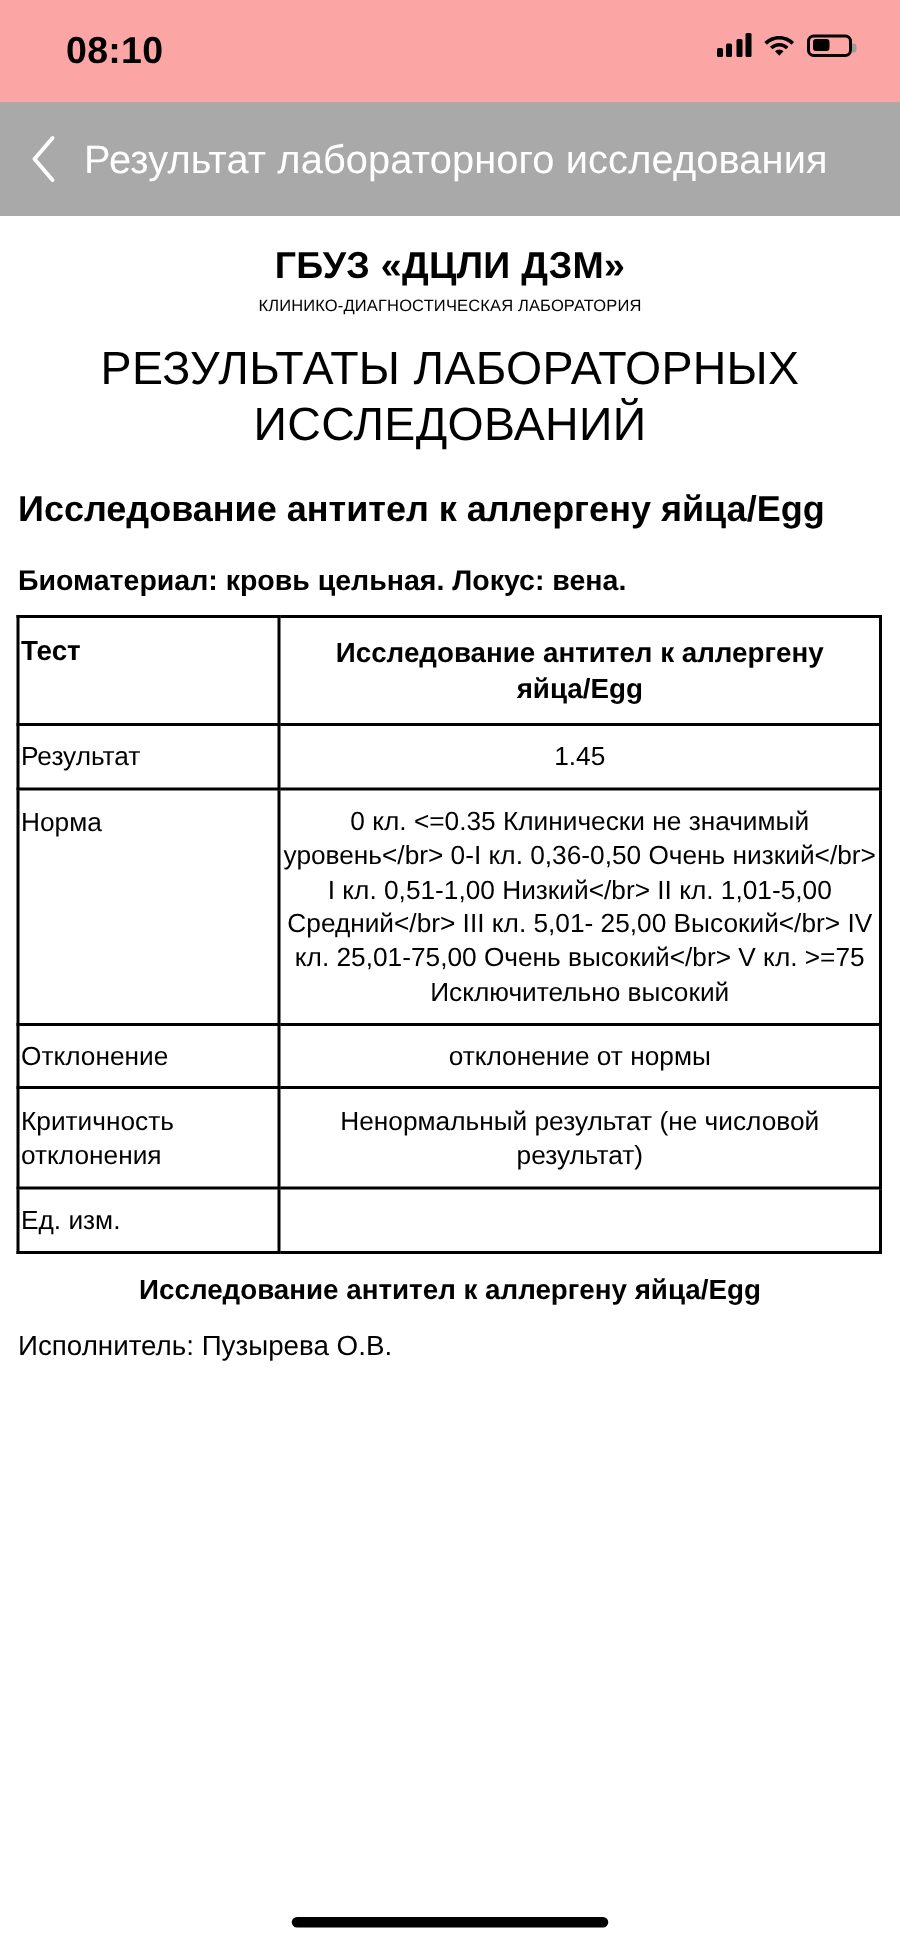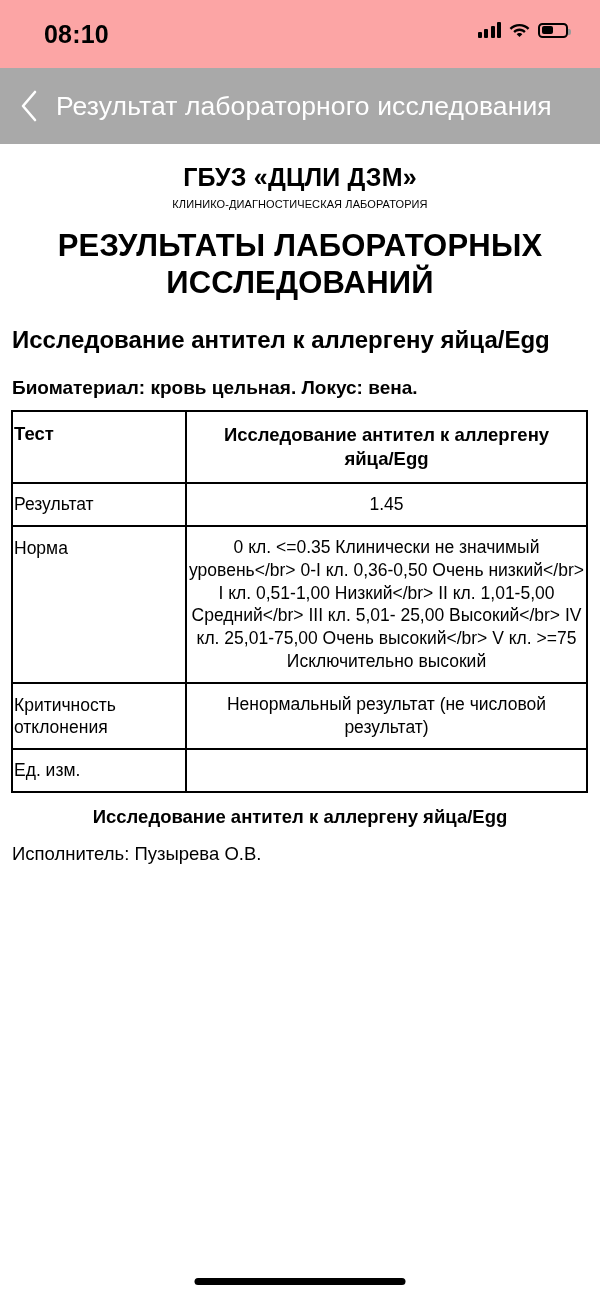--- a/index.html
+++ b/index.html
@@ -128,21 +128,21 @@
   .org-sub {
     text-align: center;
     font-size: 11px;
     font-weight: 400;
     margin-top: 6px;
     letter-spacing: 0.1px;
   }
   .doc-title {
     text-align: center;
     font-size: 31px;
-    font-weight: 700;
+    font-weight: 400;
     line-height: 1.18;
     margin-top: 18px;
     letter-spacing: 0.2px;
   }
   .test-title {
     font-size: 24px;
     font-weight: 700;
     line-height: 1.26;
     margin-top: 24px;
     padding-left: 1px;
@@ -263,20 +263,24 @@
         <td class="col-value">Исследование антител к аллергену яйца/Egg</td>
       </tr>
       <tr>
         <td class="col-label">Результат</td>
         <td class="col-value">1.45</td>
       </tr>
       <tr class="norm-row">
         <td class="col-label">Норма</td>
         <td class="col-value">0 кл. &lt;=0.35 Клинически не значимый уровень&lt;/br&gt; 0-I кл. 0,36-0,50 Очень низкий&lt;/br&gt; I кл. 0,51-1,00 Низкий&lt;/br&gt; II кл. 1,01-5,00 Средний&lt;/br&gt; III кл. 5,01- 25,00 Высокий&lt;/br&gt; IV кл. 25,01-75,00 Очень высокий&lt;/br&gt; V кл. &gt;=75 Исключительно высокий</td>
       </tr>
+      <tr>
+        <td class="col-label">Отклонение</td>
+        <td class="col-value">отклонение от нормы</td>
+      </tr>
       <tr class="crit-row">
         <td class="col-label">Критичность отклонения</td>
         <td class="col-value">Ненормальный результат (не числовой результат)</td>
       </tr>
       <tr class="unit-row">
         <td class="col-label">Ед. изм.</td>
         <td class="col-value"></td>
       </tr>
     </tbody>
   </table>

